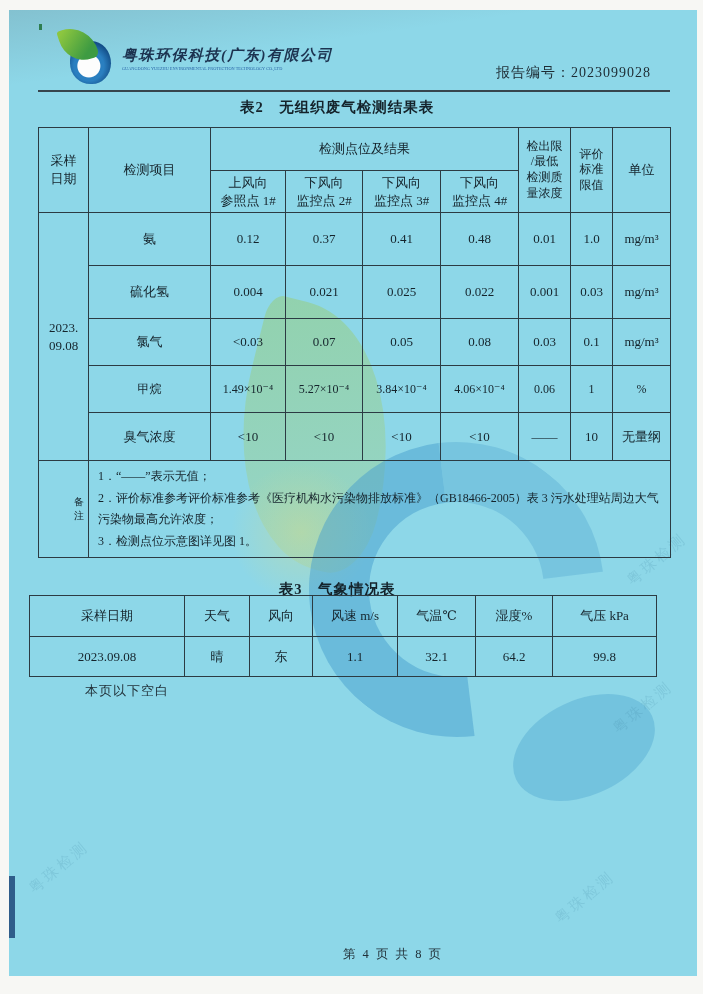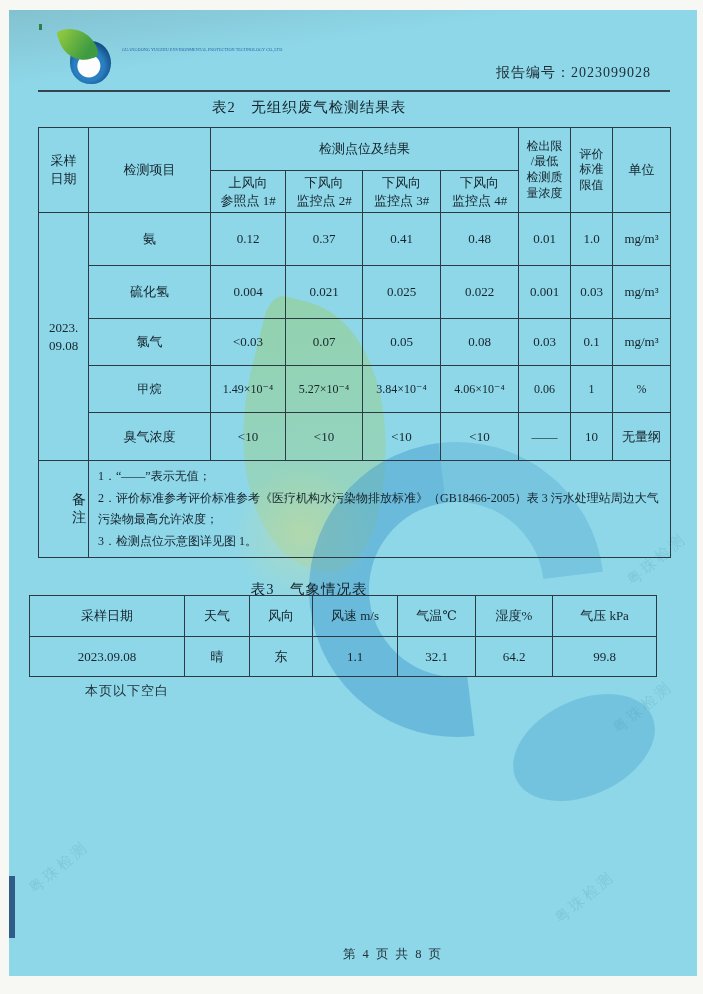--- a/index.html
+++ b/index.html
@@ -44,37 +44,37 @@
   .company{position:absolute;left:113px;top:36px;width:300px;}
   .company .cn{font-size:15px;font-weight:bold;font-style:italic;
     color:#1c3350;letter-spacing:1.5px;white-space:nowrap;}
   .company .en{font-size:6px;color:#2a66a8;white-space:nowrap;
     transform:scale(.72);transform-origin:left top;margin-top:1px;}
   .report-no{position:absolute;right:46px;top:54px;font-size:14px;
     color:#1d2b33;letter-spacing:1px;}
   .rule{position:absolute;left:29px;top:80px;width:632px;height:2px;background:#36454d;}
   
   .tbl-title{position:absolute;left:0;width:600px;text-align:center;
-    font-size:14.5px;font-weight:normal;color:#14232b;letter-spacing:1px;}
+    font-size:14.5px;font-weight:bold;color:#14232b;letter-spacing:1px;padding-left:28px;}
   .title2{top:88px;}
   .title3{top:570px;}
   .blank-note{position:absolute;left:76px;top:672px;font-size:13px;color:#22323a;letter-spacing:1px;}
   .footer{position:absolute;left:0;top:936px;width:688px;text-align:center;
     font-size:12.5px;color:#22323a;letter-spacing:2px;padding-left:40px;}
   
   table{border-collapse:collapse;table-layout:fixed;position:absolute;background:transparent;}
   th,td{border:1.6px solid #2c3b43;text-align:center;vertical-align:middle;
     font-weight:normal;color:#15242c;font-size:13px;padding:1px 2px;
     overflow:hidden;}
   .t2{left:29px;top:117px;width:632px;}
   .t3{left:20px;top:585px;width:627px;}
   .pre{white-space:pre-line;line-height:1.35;}
   .t2 .small{font-size:12px;line-height:1.3;}
   .t2 tbody tr.methane td{font-size:12px;}
-  .t2 .remark-label{font-size:14px;padding-left:33px;}
+  .t2 .remark-label{font-size:10px;padding-left:33px;}
   .t2 .remark-body{text-align:left;font-size:12px;line-height:1.8;padding:5px 9px;}
   .t3 th{font-size:13px;}
   
   .mark-left{position:absolute;left:0;top:866px;width:6px;height:62px;background:#2f5d8a;}
   .speck{position:absolute;left:30px;top:14px;width:3px;height:6px;background:#2e7d4f;}
 </style>
 </head>
 <body>
 
 <div class="page">
@@ -88,20 +88,21 @@
   <div class="wm wm-text" style="left:598px;top:688px;">粤珠检测</div>
   <div class="wm wm-text" style="left:612px;top:540px;">粤珠检测</div>
 
   <div class="shade"></div>
 
   <div class="logo">
     <div class="ball"></div>
     <div class="leaf"></div>
   </div>
   <div class="company">
+    <div class="cn">粤珠环保科技(广东)有限公司</div>
     <div class="en">GUANGDONG YUEZHU ENVIRONMENTAL PROTECTION TECHNOLOGY CO.,LTD</div>
   </div>
   <div class="report-no"><span>报告编号：</span><span>2023099028</span></div>
   <div class="rule"></div>
 
   <div class="tbl-title title2">表2　无组织废气检测结果表</div>
 
   <table class="t2">
     <colgroup>
       <col style="width:50px">

